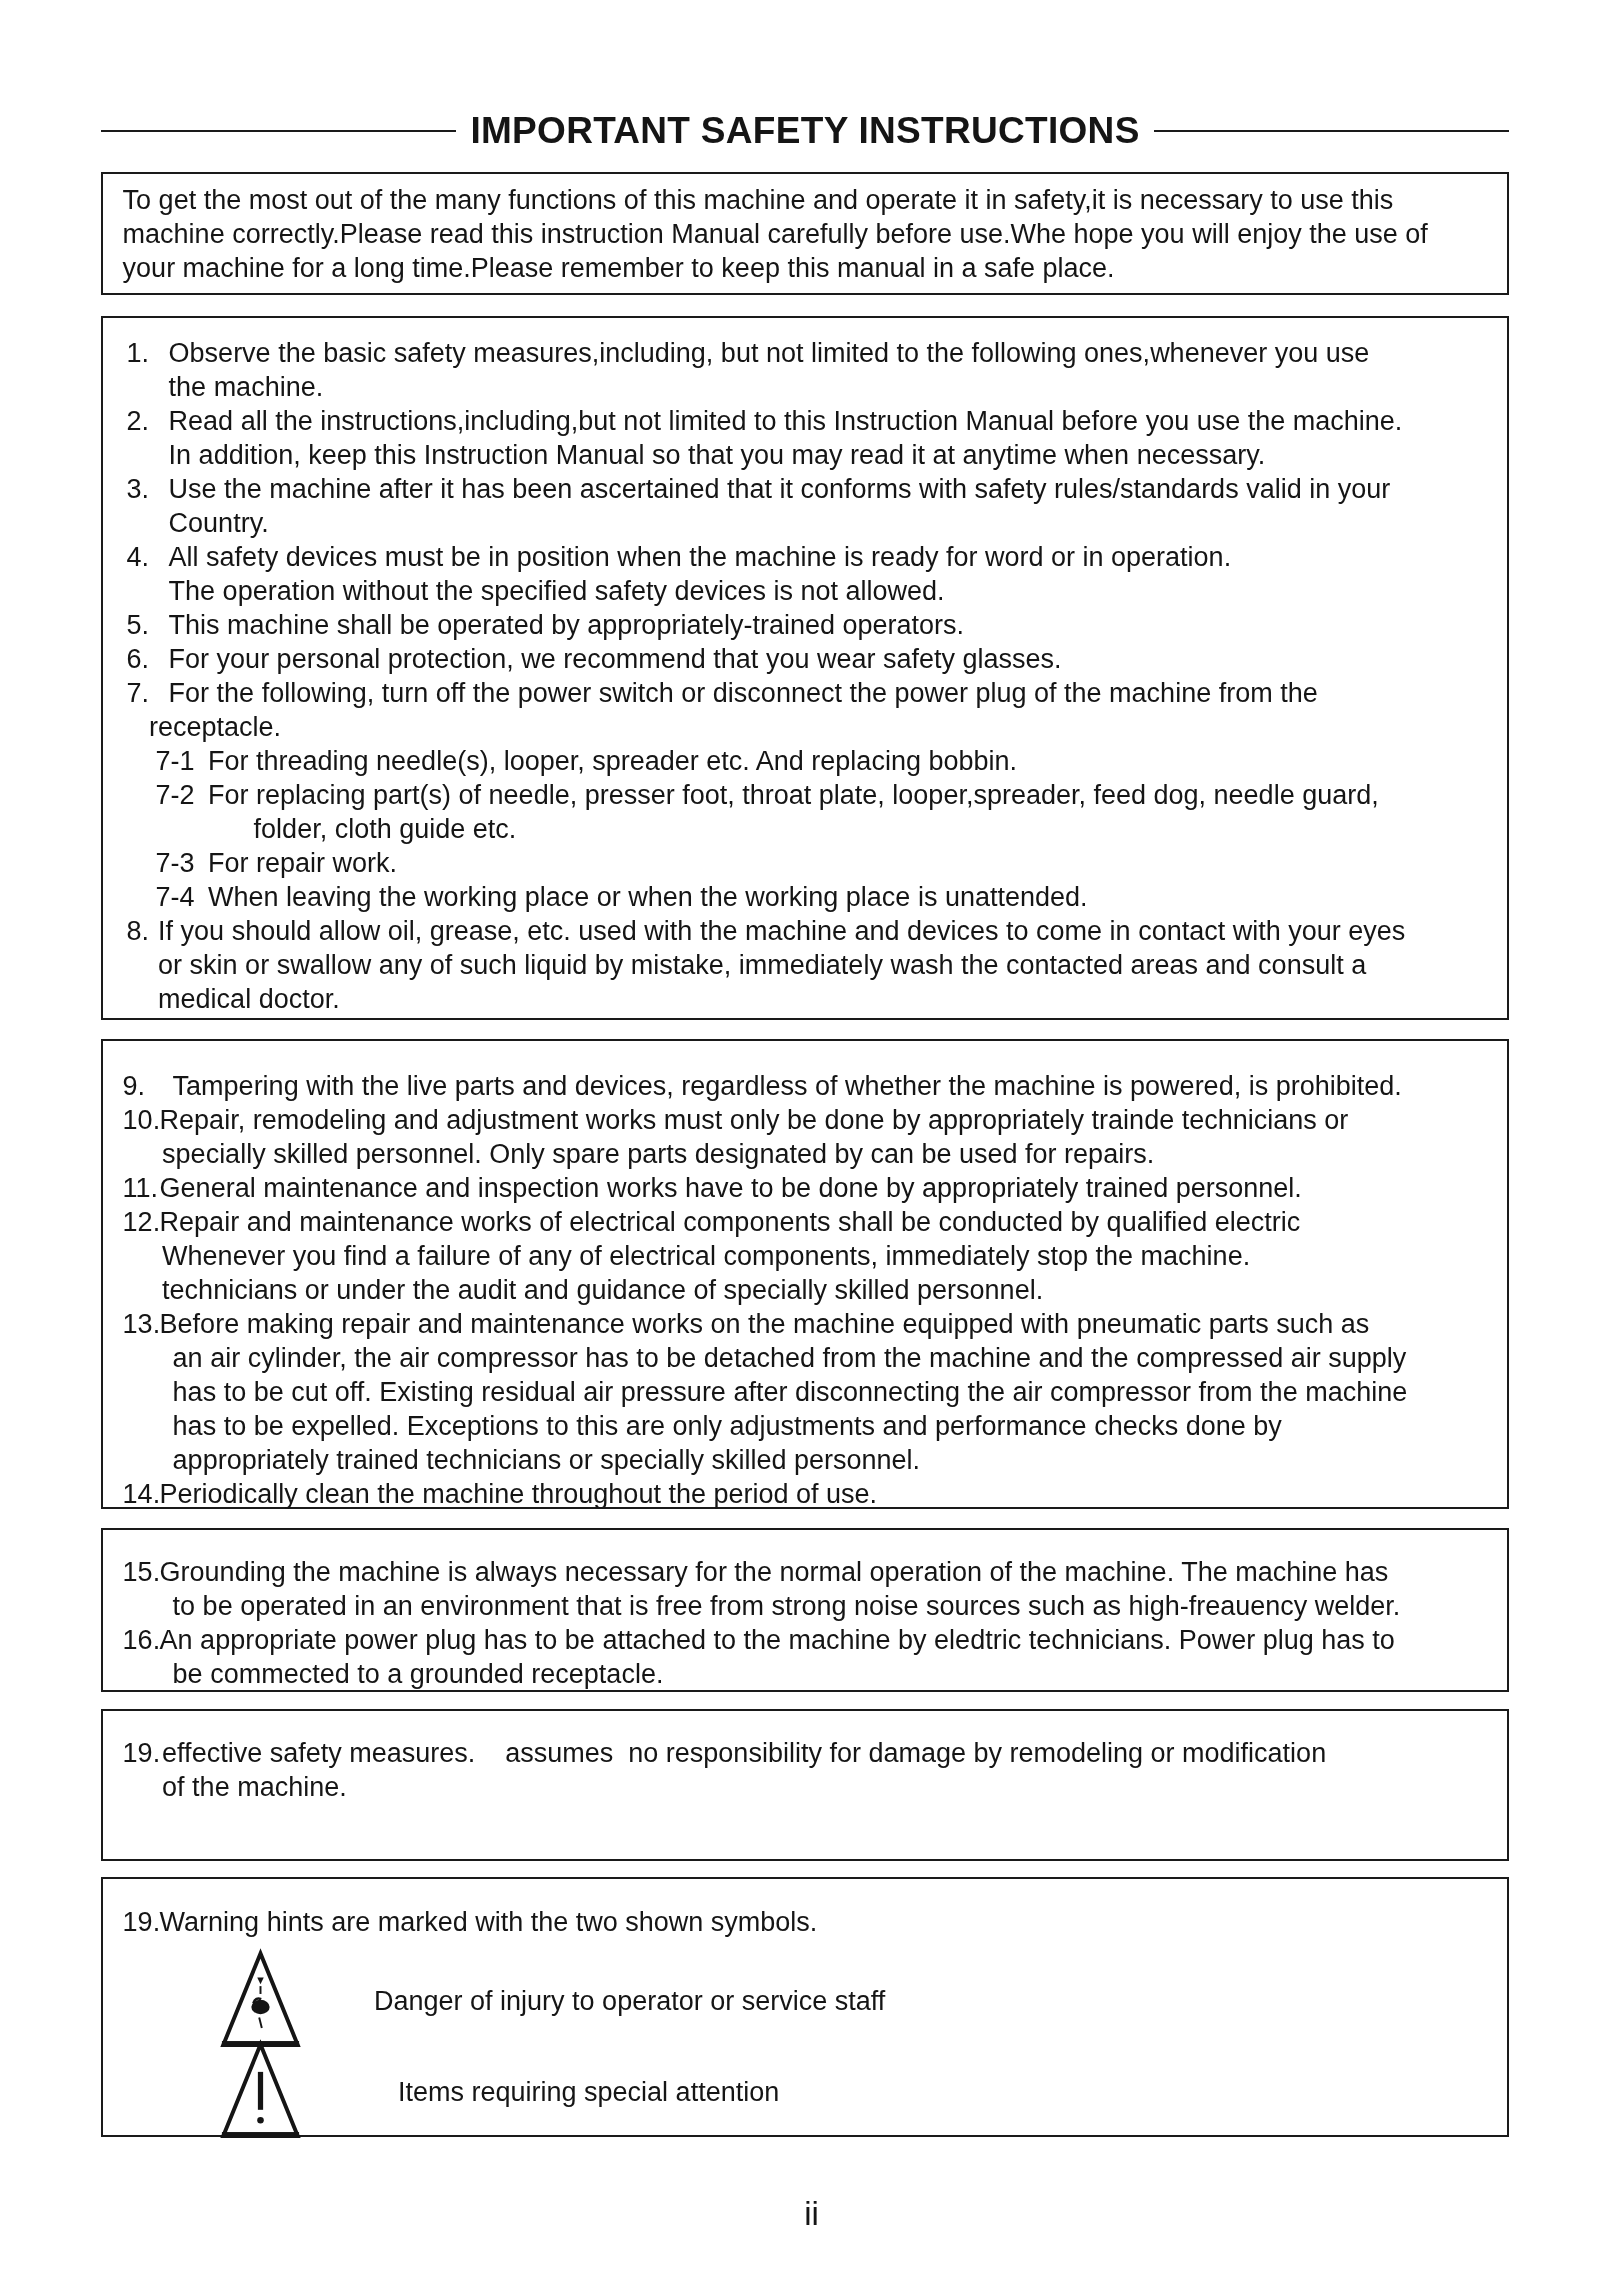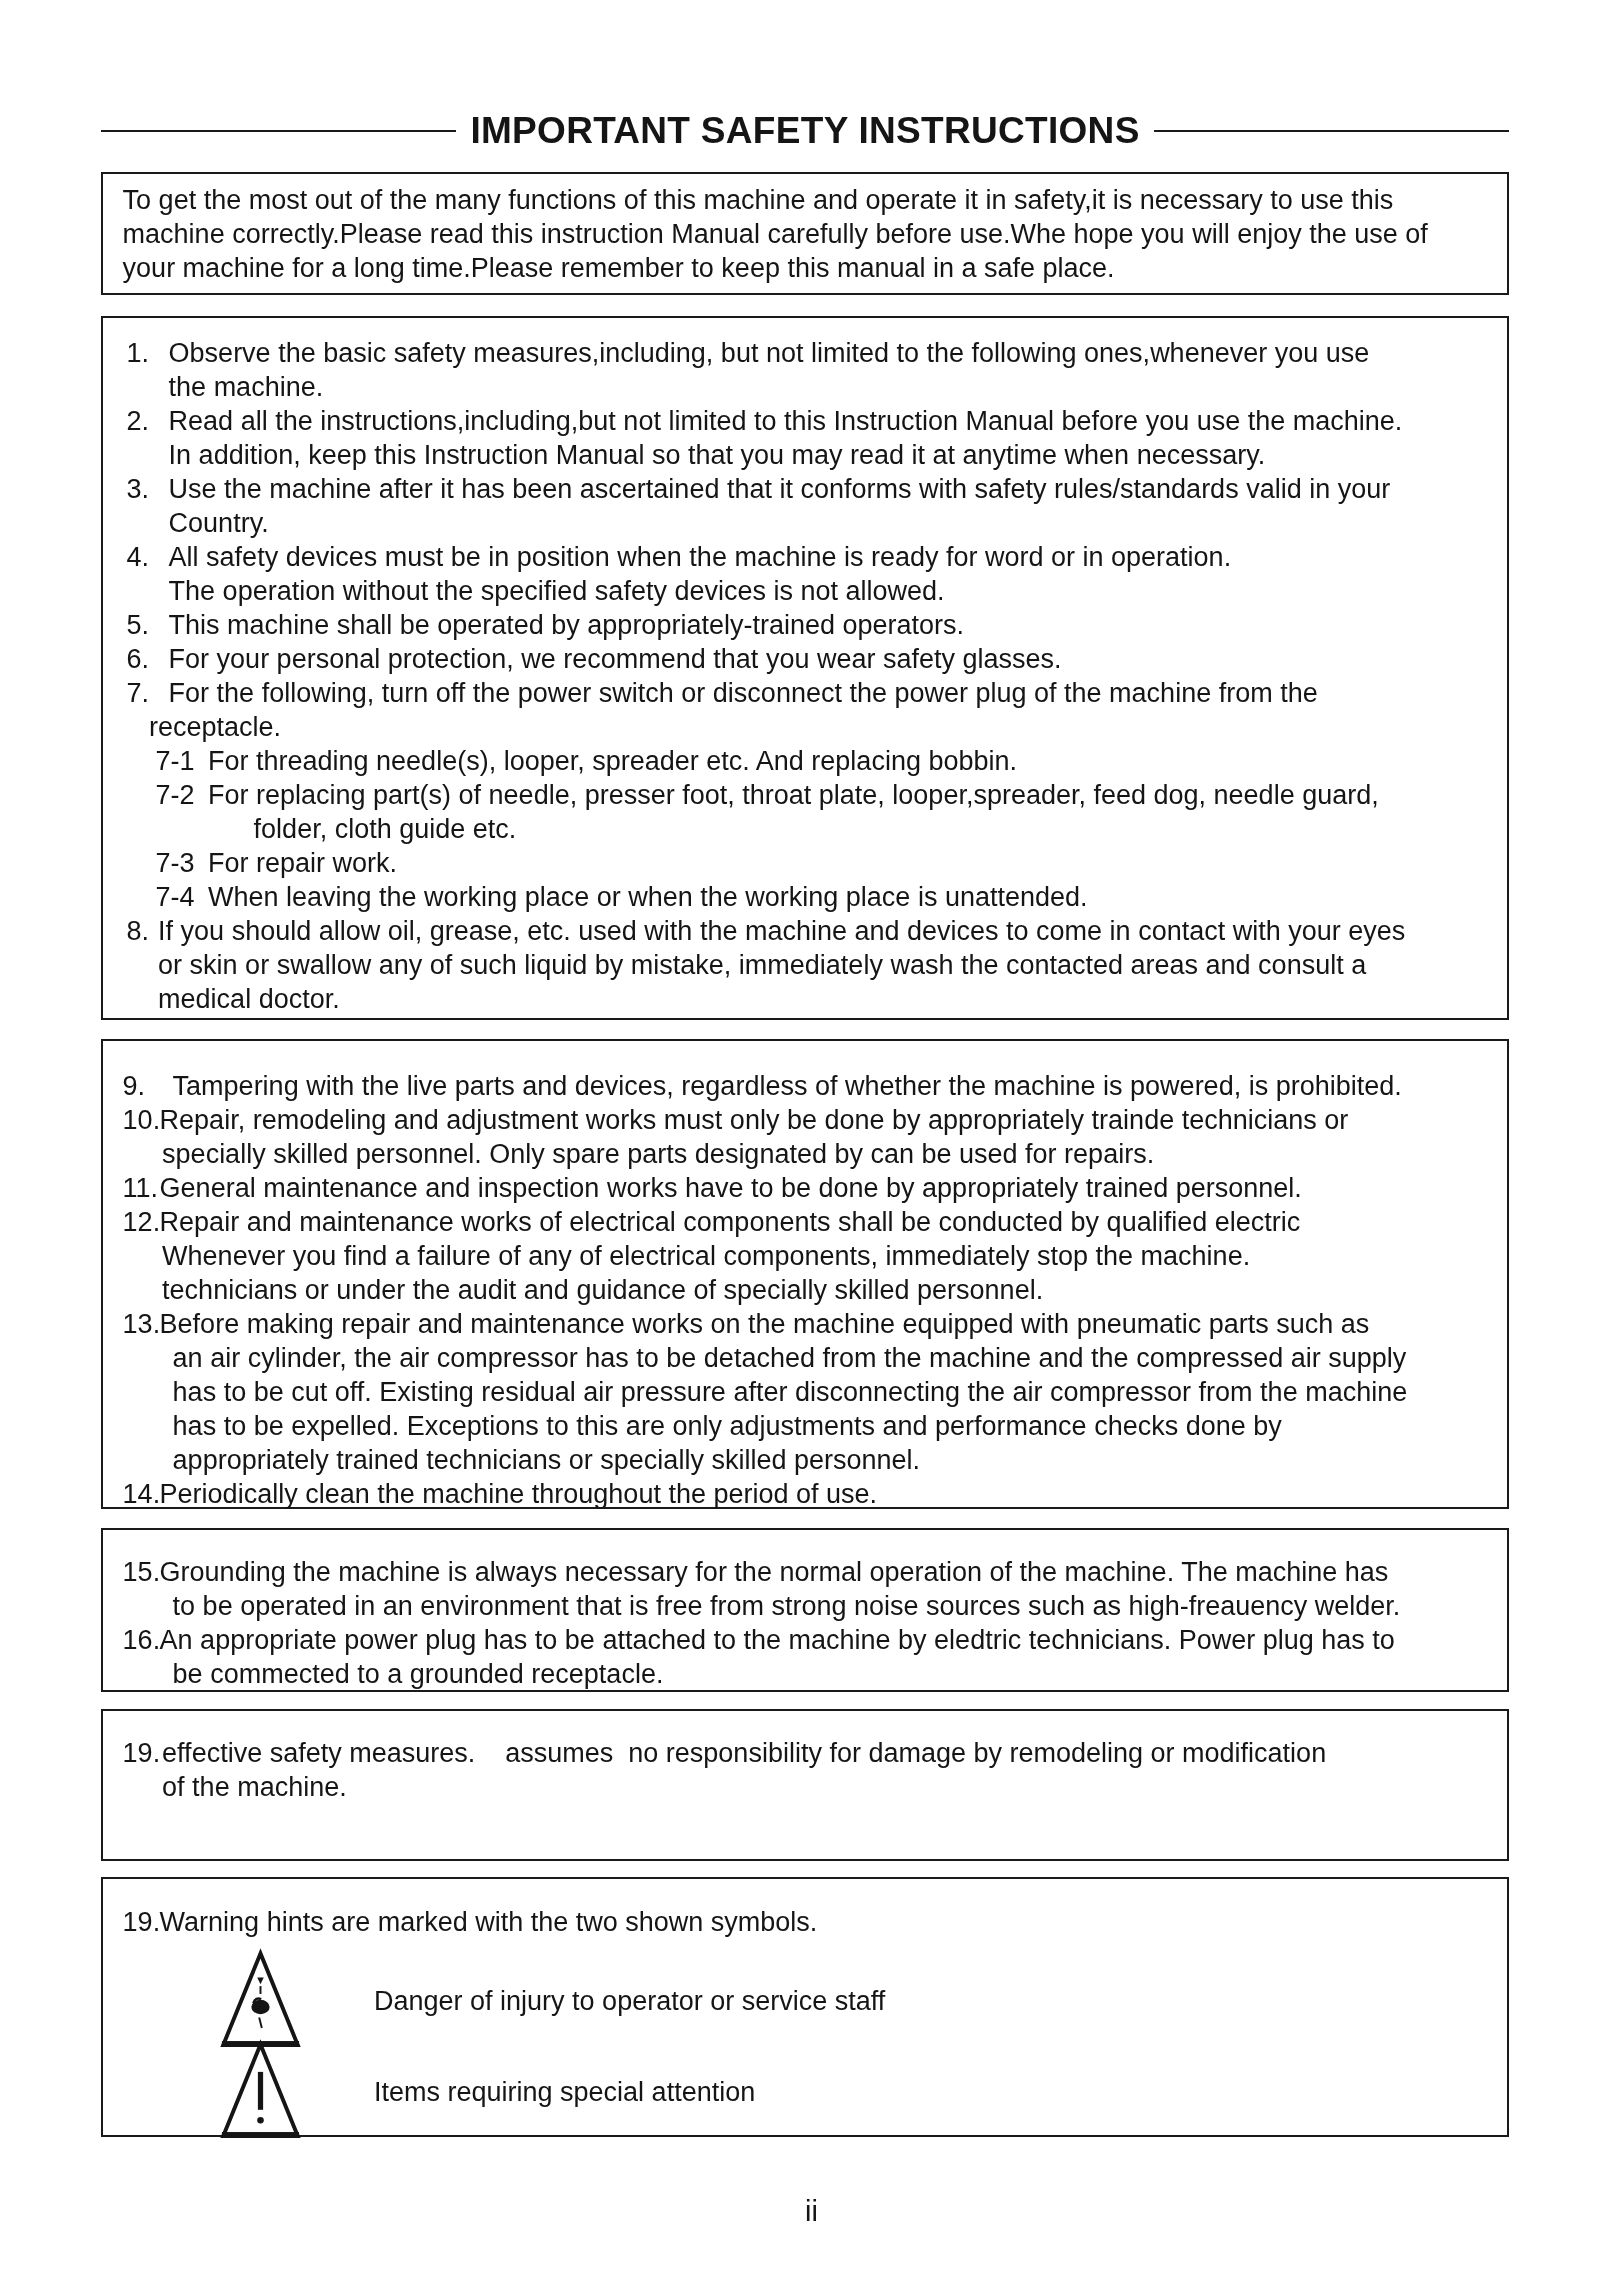--- a/index.html
+++ b/index.html
@@ -33,21 +33,21 @@
   #box5 { top:1709px; height:152px; padding:25px 13px 0 19.6px; }
   #box6 { top:1877px; height:260px; padding:26px 13px 0 19.6px; }
 
   .justify { text-align:justify; text-align-last:left; }
 
   .sym-row { position:absolute; left:115px; display:flex; align-items:center; }
   .sym-row .sym { width:85px; height:105px; }
   .sym-row .sym-label { font-size:27px; margin-left:71px; }
 
   .page-num { position:absolute; top:2195px; left:0; width:1623px; text-align:center;
-              font-size:29px; }
+              font-size:33px; }
 </style>
 </head>
 <body>
 
 <div class="page">
 
   <div class="header">
     <div class="rule"></div>
     <div class="title">IMPORTANT SAFETY INSTRUCTIONS</div>
     <div class="rule"></div>
@@ -185,21 +185,21 @@
         <rect x="6" y="142" width="118" height="8" fill="#151515"></rect>
         <path d="M60,45 L70,45 L65,55 Z" fill="#151515"></path>
         <line x1="65" y1="58" x2="65" y2="70" stroke="#151515" stroke-width="3"></line>
         <ellipse cx="65" cy="90" rx="14" ry="11" fill="#151515"></ellipse>
         <path d="M54,84 Q58,74 66,78" fill="none" stroke="#151515" stroke-width="4"></path>
         <line x1="63" y1="106" x2="67" y2="122" stroke="#151515" stroke-width="3"></line>
       </svg>
       <span class="sym-label">Danger of injury to operator or service staff</span>
     </div>
 
-    <div class="sym-row" style="top:160px;">
+    <div class="sym-row" style="top:160px;gap:24px;">
       <svg class="sym" viewBox="0 0 130 160">
         <polygon points="65,8 8,148 122,148" fill="none" stroke="#151515" stroke-width="6" stroke-linejoin="miter"></polygon>
         <rect x="6" y="142" width="118" height="8" fill="#151515"></rect>
         <rect x="61" y="50" width="8" height="58" fill="#151515"></rect>
         <circle cx="65" cy="124" r="5" fill="#151515"></circle>
       </svg>
       <span class="sym-label">Items requiring special attention</span>
     </div>
   </div>
 

